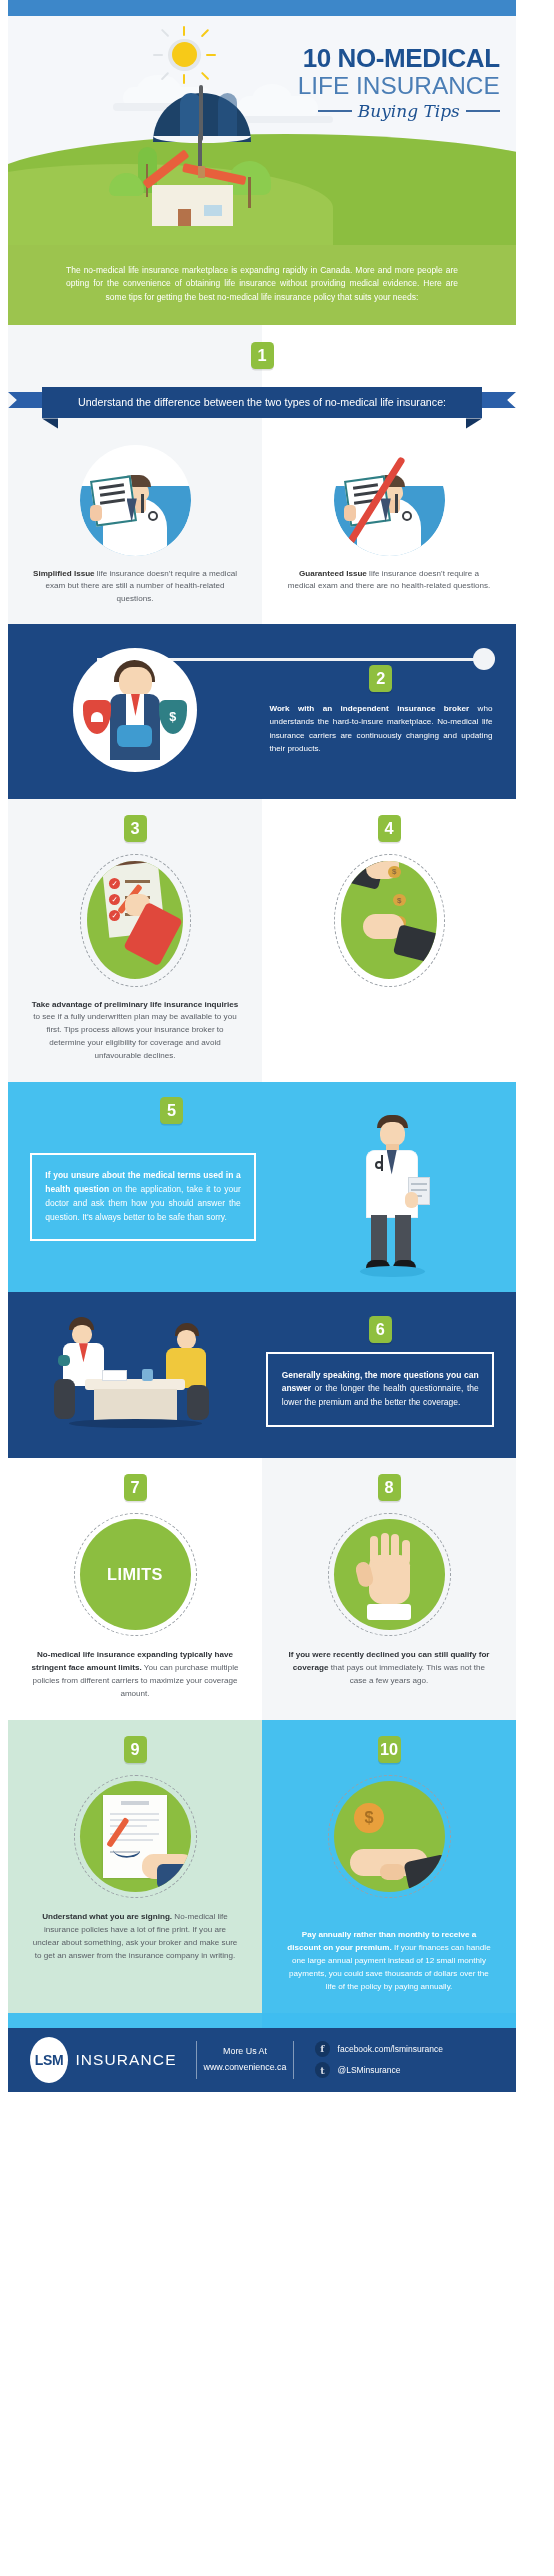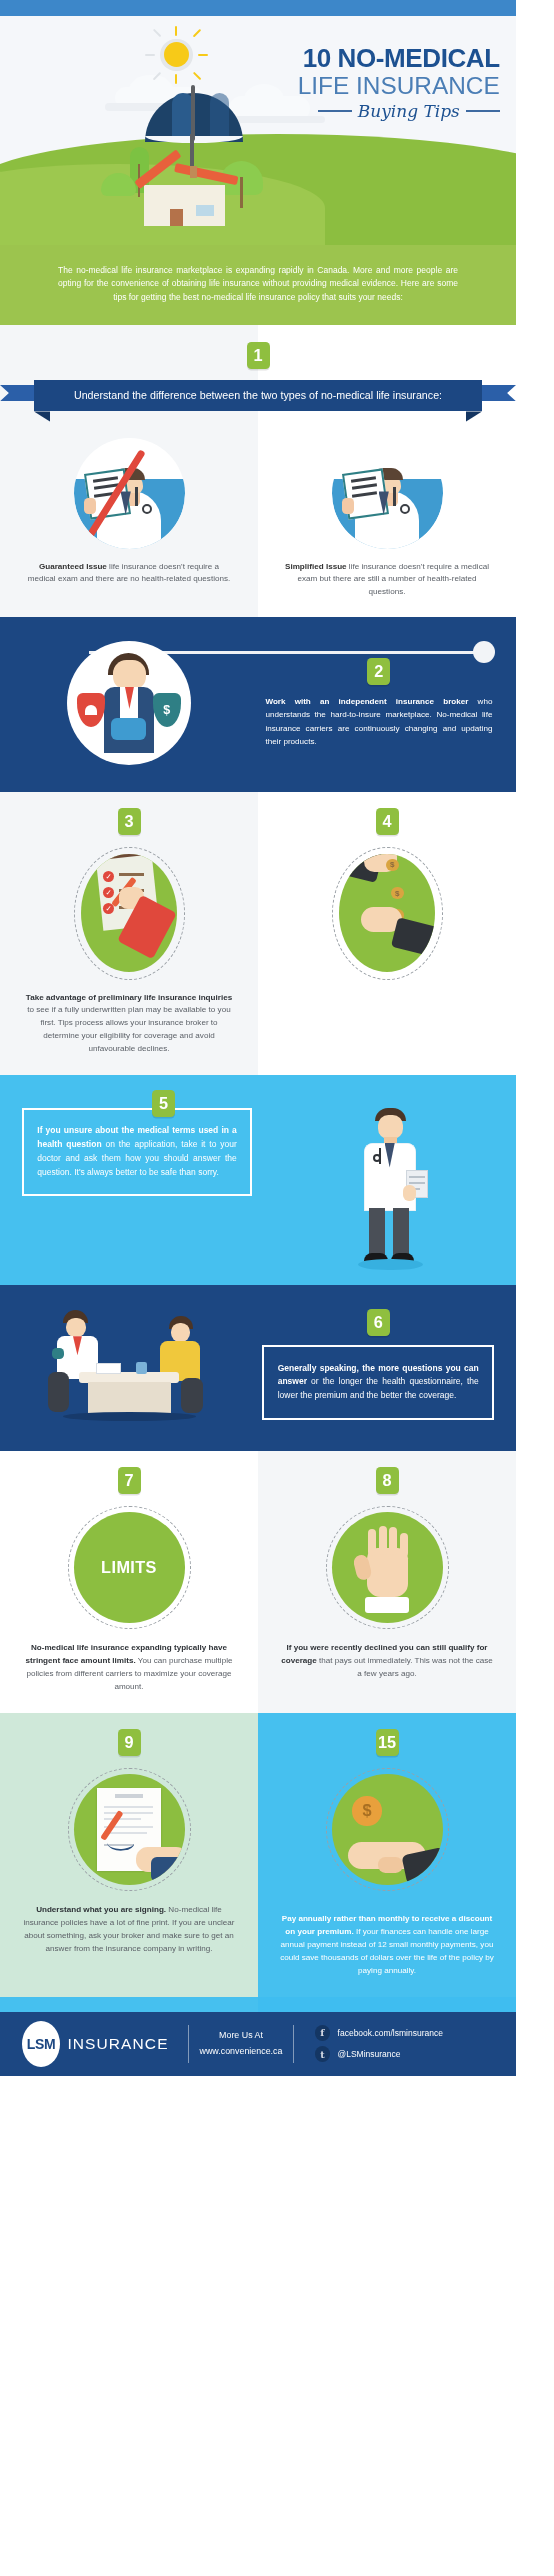--- a/index.html
+++ b/index.html
@@ -3,21 +3,21 @@
 <meta charset="utf-8">
 <style>
   * { box-sizing: border-box; margin: 0; padding: 0; }
   body {
     width: 554px;
     font-family: "Liberation Sans", sans-serif;
     background: #ffffff;
     color: #333;
     -webkit-font-smoothing: antialiased;
   }
-  .page { width: 516px; position: relative; overflow: hidden; }
+  .page { width: 516px; position: relative; overflow: hidden; padding-left: 8px; }
 
   
   .topbar { height: 15.5px; background: #3d87c9; }
 
   
   .hero {
     position: relative;
     height: 229px;
     background: #f5f7fa;
     overflow: hidden;
@@ -90,21 +90,21 @@
     background: #8fbf3f;
     color: #ffffff;
     font-size: 16.3px; font-weight: bold;
     display: flex; align-items: center; justify-content: center;
     margin: 0 auto;
     box-shadow: 0 1.5px 0 rgba(0,0,0,.12);
     position: relative; z-index: 12;
   }
 
   
-  .ribbon-wrap { position: relative; margin-top: 11px; }
+  .ribbon-wrap { position: relative; margin-top: 18px; }
   .ribbon {
     background: #1c4782; color: #fff;
     text-align: center;
     font-size: 10.7px; line-height: 1.45;
     padding: 8.1px 14.8px;
     margin: 0 34px;
     position: relative; z-index: 6;
   }
   .ribbon-tail {
     position: absolute; top: 100%; width: 16.3px; height: 10.3px;
@@ -282,20 +282,41 @@
 
       <div class="ribbon-wrap">
         <div class="ribbon-side l"></div>
         <div class="ribbon-side r"></div>
         <div class="ribbon">Understand the difference between the two types of no-medical life insurance:</div>
         <div class="ribbon-tail l"></div>
         <div class="ribbon-tail r"></div>
       </div>
 
       <div class="split" style="margin-top:26.6px;padding-bottom:19px;">
+
+        <div>
+          <div class="plaincirc" style="width:111px;height:111px;background:#ffffff;">
+            <div style="position:absolute;left:0;bottom:0;width:111px;height:70px;background:#3f9bd0;border-radius:0 0 55px 55px;"></div>
+            <div style="position:absolute;left:23.6px;bottom:0;width:64px;height:58px;background:#fff;border-radius:29.5px 29.5px 0 0;"></div>
+            <div style="position:absolute;left:44px;bottom:43px;width:22px;height:19px;background:#f3c9a6;border-radius:4.4px;"></div>
+            <div style="position:absolute;left:41px;bottom:56px;width:28px;height:19px;background:#f6d6b4;border-radius:11.8px 11.8px 5.9px 5.9px;"></div>
+            <div style="position:absolute;left:40px;bottom:69px;width:31px;height:11.8px;background:#5b4434;border-radius:11.8px 11.8px 0 0;"></div>
+            <div style="position:absolute;left:13.3px;bottom:32.5px;width:41px;height:46px;background:#ffffff;border:2.2px solid #2f7f85;transform:rotate(-8deg);"></div>
+            <div style="position:absolute;left:19px;bottom:68px;width:25px;height:3px;background:#3b3f45;transform:rotate(-8deg);"></div>
+            <div style="position:absolute;left:20px;bottom:61px;width:25px;height:3px;background:#3b3f45;transform:rotate(-8deg);"></div>
+            <div style="position:absolute;left:20.7px;bottom:53px;width:25px;height:3px;background:#3b3f45;transform:rotate(-8deg);"></div>
+            <div style="position:absolute;left:10.3px;bottom:35px;width:11.8px;height:16.3px;background:#f3c9a6;border-radius:4.4px;"></div>
+            <div style="position:absolute;left:68px;bottom:35px;width:10.3px;height:10.3px;border:2.2px solid #3b3f45;border-radius:50%;"></div>
+            <div style="position:absolute;left:61px;bottom:43px;width:3px;height:19px;background:#3b3f45;"></div>
+            <div style="position:absolute;left:47px;bottom:34px;width:10.3px;height:23.6px;background:#3c5070;clip-path:polygon(0 0,100% 0,50% 100%);"></div>
+          </div>
+          <div class="col-cap" style="margin-top:11.8px;">
+            <b>Simplified Issue</b><span> life insurance doesn't require a medical exam but there are still a number of health-related questions.</span>
+          </div>
+        </div>
 
         <div>
           <div class="plaincirc" style="width:111px;height:111px;background:#ffffff;">
             <div style="position:absolute;left:0;bottom:0;width:111px;height:70px;background:#3f9bd0;border-radius:0 0 55px 55px;"></div>
             <div style="position:absolute;left:23.6px;bottom:0;width:64px;height:58px;background:#fff;border-radius:29.5px 29.5px 0 0;"></div>
             <div style="position:absolute;left:44px;bottom:43px;width:22px;height:19px;background:#f3c9a6;border-radius:4.4px;"></div>
             <div style="position:absolute;left:41px;bottom:56px;width:28px;height:19px;background:#f6d6b4;border-radius:11.8px 11.8px 5.9px 5.9px;"></div>
             <div style="position:absolute;left:40px;bottom:69px;width:31px;height:11.8px;background:#5b4434;border-radius:11.8px 11.8px 0 0;"></div>
             <div style="position:absolute;left:13.3px;bottom:32.5px;width:41px;height:46px;background:#ffffff;border:2.2px solid #2f7f85;transform:rotate(-8deg);"></div>
             <div style="position:absolute;left:19px;bottom:68px;width:25px;height:3px;background:#3b3f45;transform:rotate(-8deg);"></div>
@@ -304,41 +325,20 @@
             <div style="position:absolute;left:10.3px;bottom:35px;width:11.8px;height:16.3px;background:#f3c9a6;border-radius:4.4px;"></div>
             <div style="position:absolute;left:68px;bottom:35px;width:10.3px;height:10.3px;border:2.2px solid #3b3f45;border-radius:50%;"></div>
             <div style="position:absolute;left:61px;bottom:43px;width:3px;height:19px;background:#3b3f45;"></div>
             <div style="position:absolute;left:47px;bottom:34px;width:10.3px;height:23.6px;background:#3c5070;clip-path:polygon(0 0,100% 0,50% 100%);"></div>
             <div style="position:absolute;left:34px;top:4.4px;width:6.6px;height:118px;background:#e0483c;transform:rotate(32deg);border-radius:3px;"></div>
           </div>
           <div class="col-cap" style="margin-top:11.8px;">
             <b>Guaranteed Issue</b><span> life insurance doesn't require a medical exam and there are no health-related questions.</span>
           </div>
         </div>
-
-        <div>
-          <div class="plaincirc" style="width:111px;height:111px;background:#ffffff;">
-            <div style="position:absolute;left:0;bottom:0;width:111px;height:70px;background:#3f9bd0;border-radius:0 0 55px 55px;"></div>
-            <div style="position:absolute;left:23.6px;bottom:0;width:64px;height:58px;background:#fff;border-radius:29.5px 29.5px 0 0;"></div>
-            <div style="position:absolute;left:44px;bottom:43px;width:22px;height:19px;background:#f3c9a6;border-radius:4.4px;"></div>
-            <div style="position:absolute;left:41px;bottom:56px;width:28px;height:19px;background:#f6d6b4;border-radius:11.8px 11.8px 5.9px 5.9px;"></div>
-            <div style="position:absolute;left:40px;bottom:69px;width:31px;height:11.8px;background:#5b4434;border-radius:11.8px 11.8px 0 0;"></div>
-            <div style="position:absolute;left:13.3px;bottom:32.5px;width:41px;height:46px;background:#ffffff;border:2.2px solid #2f7f85;transform:rotate(-8deg);"></div>
-            <div style="position:absolute;left:19px;bottom:68px;width:25px;height:3px;background:#3b3f45;transform:rotate(-8deg);"></div>
-            <div style="position:absolute;left:20px;bottom:61px;width:25px;height:3px;background:#3b3f45;transform:rotate(-8deg);"></div>
-            <div style="position:absolute;left:20.7px;bottom:53px;width:25px;height:3px;background:#3b3f45;transform:rotate(-8deg);"></div>
-            <div style="position:absolute;left:10.3px;bottom:35px;width:11.8px;height:16.3px;background:#f3c9a6;border-radius:4.4px;"></div>
-            <div style="position:absolute;left:68px;bottom:35px;width:10.3px;height:10.3px;border:2.2px solid #3b3f45;border-radius:50%;"></div>
-            <div style="position:absolute;left:61px;bottom:43px;width:3px;height:19px;background:#3b3f45;"></div>
-            <div style="position:absolute;left:47px;bottom:34px;width:10.3px;height:23.6px;background:#3c5070;clip-path:polygon(0 0,100% 0,50% 100%);"></div>
-          </div>
-          <div class="col-cap" style="margin-top:11.8px;">
-            <b>Simplified Issue</b><span> life insurance doesn't require a medical exam but there are still a number of health-related questions.</span>
-          </div>
-        </div>
       </div>
     </div>
   </div>
 
   <div class="sec sec-navy" style="padding:23.6px 0 26.6px;position:relative;">
     <div style="position:absolute;left:89px;top:34px;right:40px;height:2.2px;background:#f0f2f5;"></div>
     <div style="position:absolute;right:20.7px;top:23.6px;width:22px;height:22px;border-radius:50%;background:#f2f4f7;"></div>
 
     <div class="split" style="align-items:center;position:relative;">
       <div style="display:flex;justify-content:center;">
@@ -409,21 +409,21 @@
         </div>
       </div>
     </div>
   </div>
 
   <div class="sec sec-sky" style="padding:19px 0 0;position:relative;">
     <div style="position:absolute;left:152px;top:14.8px;z-index:9;">
       <div class="numbox">5</div>
     </div>
     <div class="split" style="align-items:flex-start;padding-top:13.3px;">
-      <div style="padding:0 5.9px 26.6px 22px;">
+      <div style="padding:0 5.9px 26.6px 22px;margin-top:38px;">
         <div class="boxtext">
           <b>If you unsure about the medical terms used in a health question</b><span> on the application, take it to your doctor and ask them how you should answer the question. It's always better to be safe than sorry.</span>
         </div>
       </div>
       <div style="display:flex;justify-content:center;padding-bottom:7.4px;">
         <div style="position:relative;width:111px;height:170px;">
           <div style="position:absolute;left:43px;top:0;width:31px;height:13.3px;background:#4b3526;border-radius:14.8px 14.8px 0 0;"></div>
           <div style="position:absolute;left:46px;top:7.4px;width:25px;height:23.6px;background:#f6d6b4;border-radius:10.3px;"></div>
           <div style="position:absolute;left:52px;top:29.5px;width:13.3px;height:8.9px;background:#f0c79e;"></div>
           <div style="position:absolute;left:32.5px;top:35px;width:52px;height:68px;background:#ffffff;border-radius:8.9px 8.9px 0 0;box-shadow:0 0 0 0.7px #e3eef5 inset;"></div>
@@ -546,30 +546,30 @@
             <div style="position:absolute;right:-7.4px;bottom:3px;width:41px;height:25px;background:#2b4f7d;border-radius:5.9px;"></div>
             <div style="position:absolute;left:35px;top:35px;width:5.9px;height:32.5px;background:#e8603c;transform:rotate(34deg);border-radius:2.2px;"></div>
           </div>
         </div>
         <div class="body-txt" style="margin-top:13.3px;">
           <b>Understand what you are signing.</b><span> No-medical life insurance policies have a lot of fine print. If you are unclear about something, ask your broker and make sure to get an answer from the insurance company in writing.</span>
         </div>
       </div>
 
       <div>
-        <div class="numbox">15</div>
+        <div class="numbox">10</div>
         <div class="dashring" style="margin-top:11.8px;">
           <div class="plaincirc">
             <div style="position:absolute;left:20.7px;top:22px;width:29.5px;height:29.5px;border-radius:50%;background:#e8a03c;color:#a86f22;font-size:16.3px;font-weight:bold;display:flex;align-items:center;justify-content:center;">$</div>
             <div style="position:absolute;left:16.3px;bottom:16.3px;width:78px;height:26.6px;background:#f6d6b4;border-radius:14.8px;"></div>
             <div style="position:absolute;left:46px;bottom:11.8px;width:25px;height:16.3px;background:#f0c79e;border-radius:7.4px;"></div>
             <div style="position:absolute;right:-4.4px;bottom:4.4px;width:43px;height:29.5px;background:#2f3338;border-radius:5.9px;transform:rotate(-12deg);"></div>
           </div>
         </div>
-        <div class="body-txt white" style="margin-top:22px;">
+        <div class="body-txt white" style="margin-top:31px;">
           <b>Pay annually rather than monthly to receive a discount on your premium.</b><span> If your finances can handle one large annual payment instead of 12 small monthly payments, you could save thousands of dollars over the life of the policy  by paying annually.</span>
         </div>
       </div>
     </div>
   </div>
 
   <div class="sky-strip">
     <div class="a"></div>
       <div class="b"></div>
   </div>

